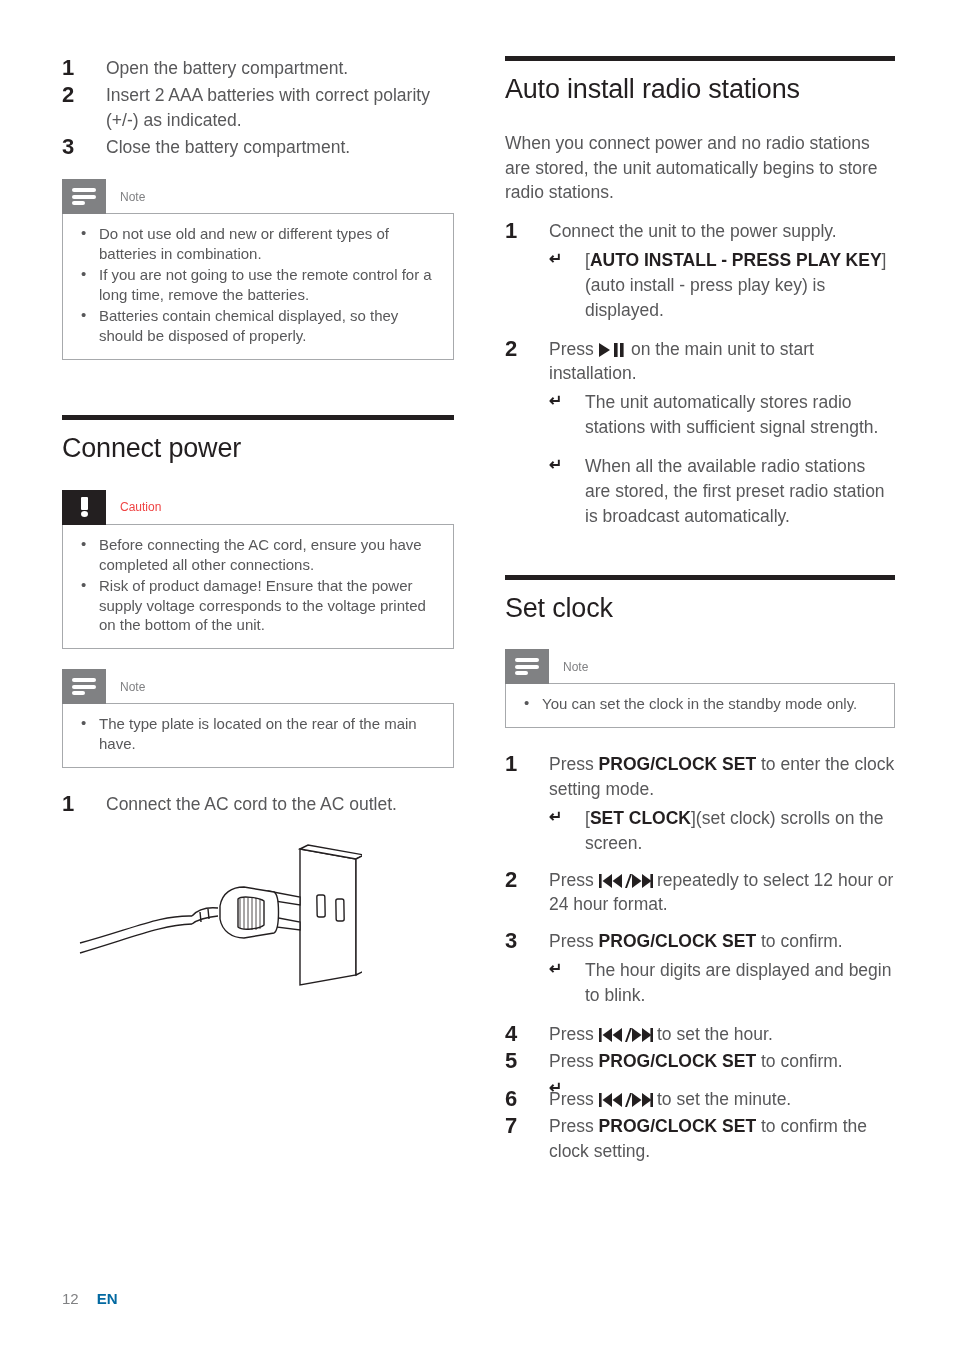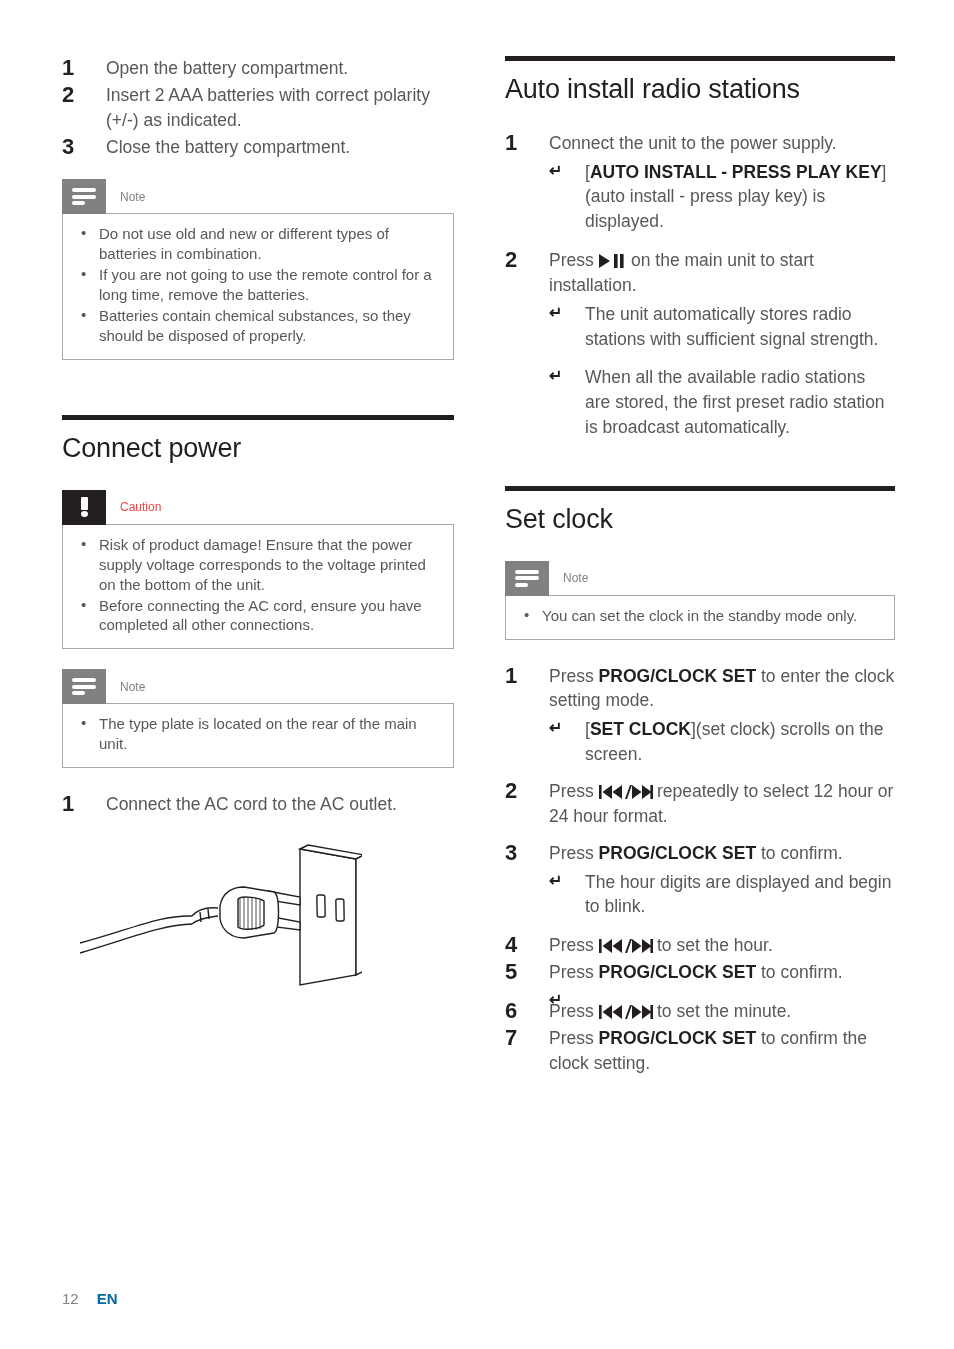--- a/index.html
+++ b/index.html
@@ -250,61 +250,61 @@
               <i></i>
               <i></i>
             </span>
         </div>
         <span class="callout-label label-note">Note</span>
       </div>
       <div class="callout-body">
         <ul class="bullets">
           <li>Do not use old and new or different types of batteries in combination.</li>
           <li>If you are not going to use the remote control for a long time, remove the batteries.</li>
-          <li>Batteries contain chemical substances, so they should be disposed of properly.</li>
+          <li>Batteries contain chemical displayed, so they should be disposed of properly.</li>
         </ul>
       </div>
     </div>
 
     <div style="margin-top:55px;">
       <div class="rule"></div>
       <h2 class="section-title">Connect power</h2>
 
       <div class="callout" style="margin-top:0;">
         <div class="callout-head">
           <div class="callout-badge badge-caution">
             <span class="caution-glyph">
                 <span class="bar"></span>
                 <span class="dot"></span>
               </span>
           </div>
           <span class="callout-label label-caution">Caution</span>
         </div>
         <div class="callout-body">
           <ul class="bullets">
+            <li>Before connecting the AC cord, ensure you have completed all other connections.</li>
             <li>Risk of product damage! Ensure that the power supply voltage corresponds to the voltage printed on the bottom of the unit.</li>
-            <li>Before connecting the AC cord, ensure you have completed all other connections.</li>
           </ul>
         </div>
       </div>
 
       <div class="callout">
         <div class="callout-head">
           <div class="callout-badge badge-note">
             <span class="note-glyph">
                 <i></i>
                 <i></i>
                 <i></i>
               </span>
           </div>
           <span class="callout-label label-note">Note</span>
         </div>
         <div class="callout-body">
           <ul class="bullets">
-            <li>The type plate is located on the rear of the main unit.</li>
+            <li>The type plate is located on the rear of the main have.</li>
           </ul>
         </div>
       </div>
 
       <div class="step" style="margin-top:24px;">
         <span class="num">1</span>
         <span class="step-text">Connect the AC cord to the AC outlet.</span>
       </div>
 
       <div class="figure">
@@ -343,20 +343,21 @@
         </svg>
       </div>
     </div>
   </div>
 
   <div class="col col-right">
 
     <div class="rule"></div>
     <h2 class="section-title">Auto install radio stations</h2>
 
+    <p style="font-size:17.5px;line-height:1.42;margin:0 0 14px 0;">When you connect power and no radio stations are stored, the unit automatically begins to store radio stations.</p>
 
     <div class="step">
       <span class="num">1</span>
       <span class="step-text">Connect the unit to the power supply.</span>
       <div class="result">
         <span class="arrow">↵</span>
         <span>[</span><b>AUTO INSTALL - PRESS PLAY KEY</b><span>](auto install - press play key) is displayed.</span>
       </div>
     </div>
 

